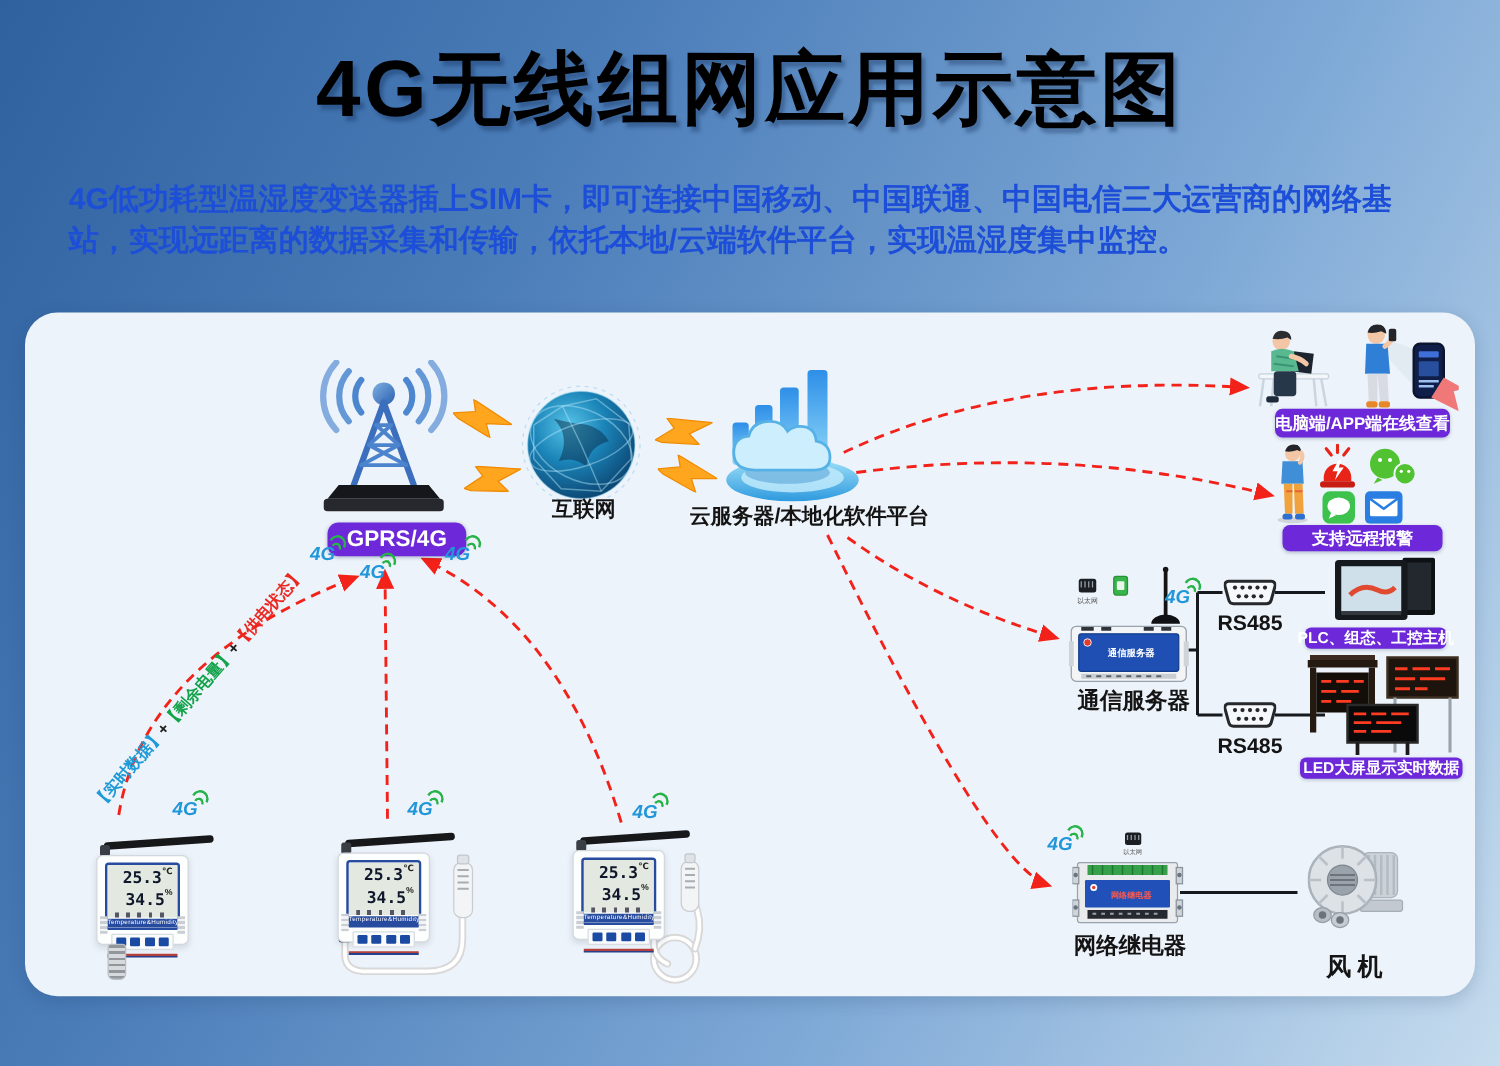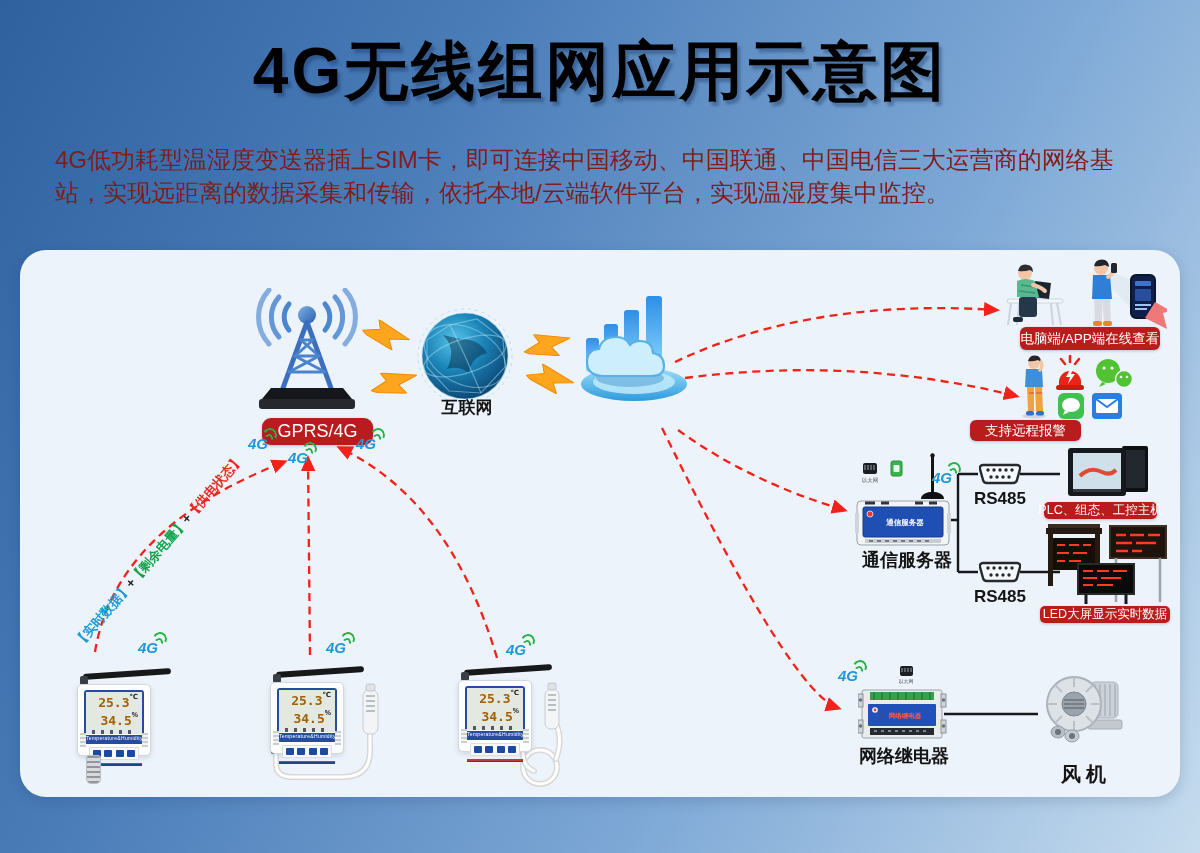--- a/index.html
+++ b/index.html
@@ -4,28 +4,28 @@
 <style>
   html,body{margin:0;padding:0}
   body{width:1200px;height:853px;overflow:hidden;position:relative;
        font-family:"Liberation Sans","DejaVu Sans",sans-serif;
        background:linear-gradient(118deg,#2f619f 0%,#4a7cb8 30%,#7da8d6 65%,#c6dcee 100%);}
   .abs{position:absolute}
   
   .title{left:0;top:28px;width:1200px;text-align:center;color:#000000;
          font-size:64px;font-weight:900;letter-spacing:3px;
          text-shadow:3px 4px 3px rgba(15,40,80,.35)}
-  .desc{left:55px;top:143px;width:1095px;color:#7f1d1d;font-size:24px;line-height:33px;font-weight:400}
+  .desc{left:55px;top:143px;width:1095px;color:#1d4ed8;font-size:24px;line-height:33px;font-weight:700}
   
   .panel{left:20px;top:250px;width:1160px;height:547px;background:#edf3fa;border-radius:26px;
          box-shadow:0 4px 14px rgba(20,50,90,.18)}
   .layer{left:0;top:0;width:1160px;height:547px;pointer-events:none}
   
   .nlabel{font-size:17px;font-weight:bold;color:#141414;text-align:center;line-height:1.15;white-space:nowrap}
-  .badge{background:#b91c1c;color:#fff;font-weight:normal;border-radius:6px;
+  .badge{background:#6d28d9;color:#fff;font-weight:bold;border-radius:6px;
          display:flex;align-items:center;justify-content:center;white-space:nowrap;
          box-shadow:0 1px 3px rgba(10,40,90,.25)}
   .badge.big{font-size:18px;border-radius:9px}
   .badge.mid{font-size:13.5px}
   .badge.sm{font-size:12.5px;border-radius:5px}
   
   .g4{color:#2196d9;font-style:italic;font-weight:900;font-size:15px;line-height:1;z-index:5}
   .g4 .arcs{position:absolute;right:-9px;top:-8px;width:13px;height:13px}
   .g4 .arcs::before,.g4 .arcs::after{content:"";position:absolute;border:2px solid #27b347;
       border-left-color:transparent;border-bottom-color:transparent;border-radius:50%;transform:rotate(-18deg)}
@@ -37,21 +37,21 @@
   .flow .b{color:#1e9ad6}.flow .g{color:#12a34a}.flow .r{color:#ea2a22}.flow .k{color:#222}
   
   .sensor{width:74px;height:72px;z-index:2}
   .sensor .ant{position:absolute;left:6px;top:-13px;width:88px;height:6px;background:#17181a;
                border-radius:3px;transform:rotate(-4deg)}
   .sensor .stub{position:absolute;left:3px;top:-8px;width:8px;height:9px;background:#3a3f45;border-radius:2px}
   .sensor .sbody{position:absolute;inset:0;background:#fdfefe;border:1px solid #d3d8dd;border-radius:5px;
                  box-shadow:0 2px 5px rgba(40,60,90,.15)}
   .lcdf{margin:5px 6px 0;border:2px solid #274b9e;border-radius:3px;overflow:hidden;background:#fff}
   .lcd{background:#e3e8e0;padding:1px 4px 0;text-align:right}
-  .lval{font-family:"DejaVu Sans Mono",monospace;font-weight:bold;font-size:13px;line-height:13px;color:#a16207}
+  .lval{font-family:"DejaVu Sans Mono",monospace;font-weight:bold;font-size:13px;line-height:13px;color:#0f172a}
   .lunit{font-size:7px;vertical-align:top;color:#222;font-weight:bold}
   .licons{height:4px;margin:1px 2px;background:repeating-linear-gradient(90deg,#556 0 3px,transparent 3px 9px)}
   .lcap{background:#274b9e;color:#fff;font-size:5px;line-height:7px;text-align:center;letter-spacing:.3px}
   .btnrow{margin:3px 11px 0;display:flex;justify-content:space-between;padding:2px 3px;
           border:1px solid #d8dde2;background:#fafbfc;border-radius:1px}
   .btnrow i{width:8px;height:7px;background:#1b4aa2;border-radius:1px}
   .vent{position:absolute;width:6px;height:14px;top:48px;
         background:repeating-linear-gradient(180deg,#c9ced4 0 2px,#f2f3f5 2px 4px)}
   .vl{left:2px}.vr{right:2px}
   .accent{margin:3px 8px 0;height:3px;background:linear-gradient(180deg,#b3403a 0 1.5px,#27418f 1.5px 3px)}
@@ -169,20 +169,21 @@
       <rect x="14" y="46" width="13" height="34" rx="3"></rect>
       <rect x="32" y="32" width="14" height="48" rx="3"></rect>
       <rect x="52" y="18" width="15" height="62" rx="3"></rect>
       <rect x="74" y="4" width="16" height="76" rx="3"></rect>
     </g>
     <ellipse cx="62" cy="92" rx="53" ry="17" fill="url(#cp)"></ellipse>
     <ellipse cx="62" cy="90" rx="41" ry="12" fill="#bfeafc" opacity=".85"></ellipse>
     <ellipse cx="58" cy="86" rx="34" ry="9" fill="rgba(30,120,190,.35)"></ellipse>
     <path d="M32,84 q-17,0 -17,-14 q0,-12 12,-13 q3,-12 17,-12 q10,0 14,8 q4,-4 10,-4 q12,0 13,12 q11,2 11,13 q0,10 -13,10 z" fill="#cdeefc" stroke="#56b2e6" stroke-width="2.2"></path>
   </svg>
+  <div class="abs nlabel" style="left:505px;top:153px;width:245px">云服务器/本地化软件平台</div>
 
   <svg class="abs" style="left:985px;top:5px" width="162" height="74" viewBox="0 0 162 74">
     <polygon points="104,16 130,26 130,58 104,30" fill="#dfe8f0" opacity=".8"></polygon>
     <g>
       <rect x="2" y="44" width="56" height="4" rx="2" fill="#f4f7fa" stroke="#c8d2dc"></rect>
       <path d="M6,48 L3,70 M52,48 L56,70 M14,48 L12,70 M46,48 L48,70" stroke="#cbd5e0" stroke-width="2" fill="none"></path>
       <polygon points="30,26 46,28 44,44 28,42" fill="#1c2430"></polygon>
       <circle cx="20" cy="18" r="7" fill="#f3c6a5"></circle>
       <path d="M13,16 q2,-8 10,-6 q5,1 5,7 l-3,-2 q-6,2 -12,1z" fill="#2c2d31"></path>
       <path d="M12,26 q8,-4 18,0 l4,16 h-22 z" fill="#58b890"></path>
@@ -242,21 +243,21 @@
       <rect x="40" y="38" width="26" height="26" rx="6" fill="#3ec24e"></rect>
       <ellipse cx="53" cy="50" rx="9" ry="7" fill="#fff"></ellipse>
       <path d="M47,55 l-2,5 l6,-3z" fill="#fff"></path>
     </g>
     <g>
       <rect x="74" y="38" width="30" height="26" rx="4" fill="#2a7de1"></rect>
       <rect x="78" y="44" width="22" height="14" rx="1.5" fill="#fff"></rect>
       <path d="M78,44 l11,8 l11,-8" fill="none" stroke="#2a7de1" stroke-width="2"></path>
     </g>
   </svg>
-  <div class="abs badge mid" style="left:950px;top:170px;width:111px;height:21px">支持远程报警</div>
+  <div class="abs badge mid" style="left:1006px;top:170px;width:128px;height:21px">支持远程报警</div>
 
   <svg class="abs" style="left:835px;top:203px" width="104" height="95" viewBox="0 0 104 95">
     <g>
       <rect x="8" y="10" width="14" height="11" rx="2" fill="#1b1f24"></rect>
       <path d="M10,12 v5 M13,12 v5 M16,12 v5 M19,12 v5" stroke="#9aa2ac" stroke-width="1"></path>
       <text x="15" y="29" text-anchor="middle" font-size="5.5" fill="#555">以太网</text>
     </g>
     <g>
       <rect x="36" y="8" width="11" height="15" rx="2" fill="#37b54a" stroke="#2b8f3a"></rect>
       <rect x="38.5" y="12" width="6" height="7" rx="1" fill="#e8f6ec"></rect>

